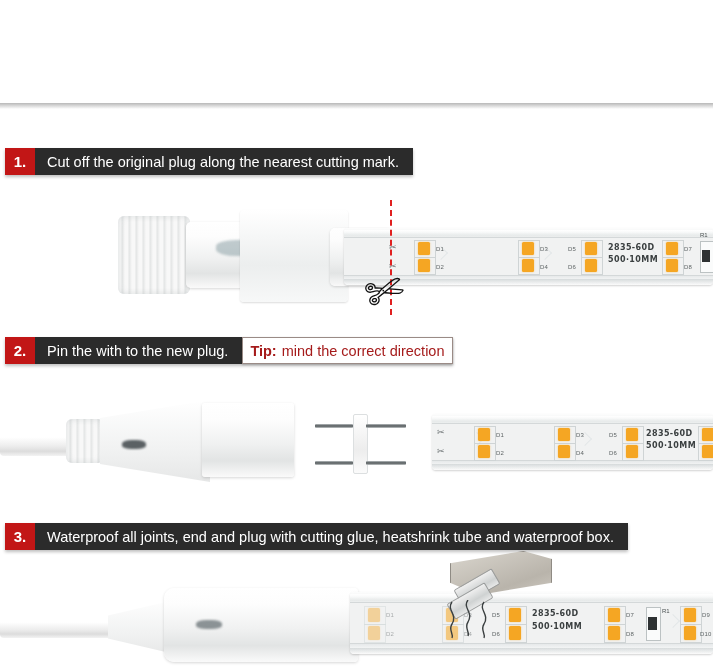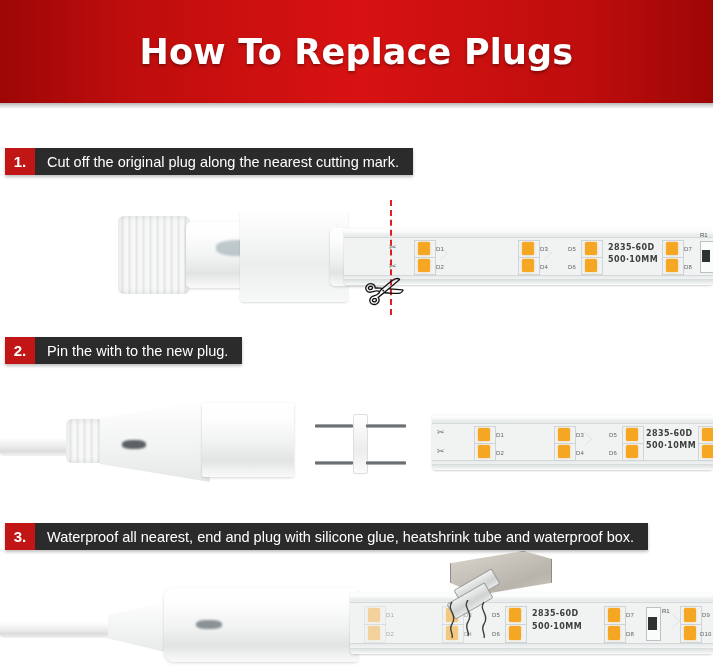--- a/index.html
+++ b/index.html
@@ -92,23 +92,20 @@
   .gun-body{position:absolute;background:linear-gradient(160deg,#d9d5cd,#b9b4ab 70%,#cdc8c0);
             border:1px solid #8f8b84;}
   .gun-seg{position:absolute;background:linear-gradient(180deg,#efefef,#cfd2d2 60%,#e7e8e8);
            border:1px solid #9a9c9c;border-radius:2px;}
 </style>
 </head>
 <body>
 
 <div id="page">
 
-  <div class="banner">
-    <div class="banner-title">How To Replace Plugs</div>
-  </div>
   <div class="banner-shadow"></div>
 
   <div class="step-bar" id="bar1">
     <div class="step-num">1.</div>
     <div class="step-text">Cut off the original plug along the nearest cutting mark.</div>
   </div>
 
   <div>
 
     <div class="plug-thread" style="left:118px;top:216px;width:72px;height:78px;"></div>
@@ -167,20 +164,24 @@
     </div>
 
     <div class="cutline" style="left:390px;top:200px;height:115px;"></div>
 
     <div class="scissors" style="left:365px;top:268px;">✄</div>
   </div>
 
   <div class="step-bar" id="bar2">
     <div class="step-num">2.</div>
     <div class="step-text">Pin the with to the new plug.</div>
+    <div class="tip-box">
+      <span class="tip-key">Tip:</span>
+      <span>mind the correct direction</span>
+    </div>
   </div>
 
   <div>
 
     <div class="cable" style="left:0px;top:430px;width:72px;height:26px;"></div>
 
     <div class="plug-thread" style="left:66px;top:419px;width:38px;height:44px;"></div>
 
     <div class="plug-taper" style="left:100px;top:400px;width:110px;height:82px;
                 clip-path:polygon(0% 22%,100% 0%,100% 100%,0% 78%);"></div>
@@ -233,21 +234,21 @@
 
       <div class="led-pad" style="left:266px;top:12px;width:20px;height:16px;"></div>
       <div class="led-pad" style="left:266px;top:29px;width:20px;height:16px;"></div>
       <div class="led" style="left:270px;top:14px;width:12px;height:13px;"></div>
       <div class="led" style="left:270px;top:31px;width:12px;height:13px;"></div>
     </div>
   </div>
 
   <div class="step-bar" id="bar3">
     <div class="step-num">3.</div>
-    <div class="step-text">Waterproof all nearest, end and plug with silicone glue, heatshrink tube and waterproof box.</div>
+    <div class="step-text">Waterproof all joints, end and plug with cutting glue, heatshrink tube and waterproof box.</div>
   </div>
 
   <div>
 
     <div class="cable" style="left:0px;top:616px;width:112px;height:22px;"></div>
 
     <div class="plug-taper" style="left:108px;top:598px;width:62px;height:58px;
                 clip-path:polygon(0% 30%,100% 5%,100% 95%,0% 70%);"></div>
     <div class="plug-body" style="left:164px;top:588px;width:194px;height:74px;border-radius:10px 4px 4px 10px;"></div>
     <div class="plug-smudge" style="left:196px;top:620px;width:26px;height:9px;background:rgba(70,82,86,.6);"></div>

